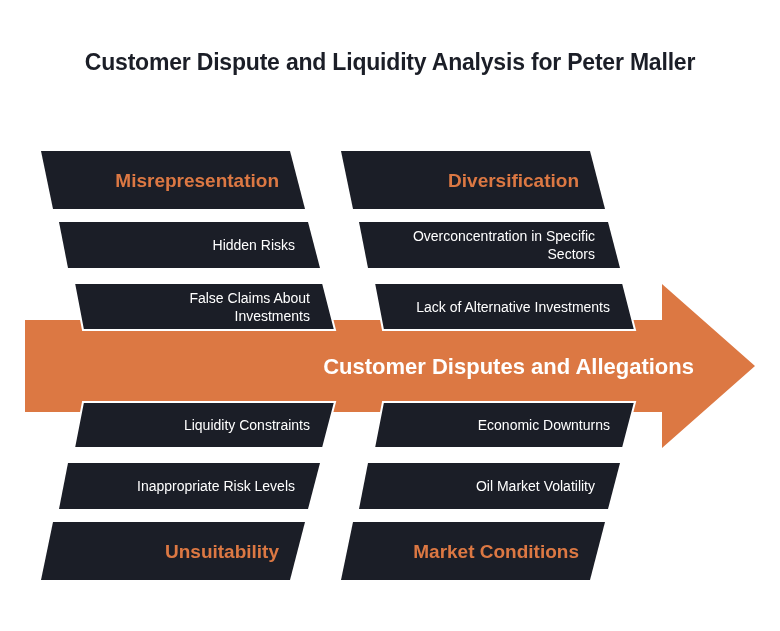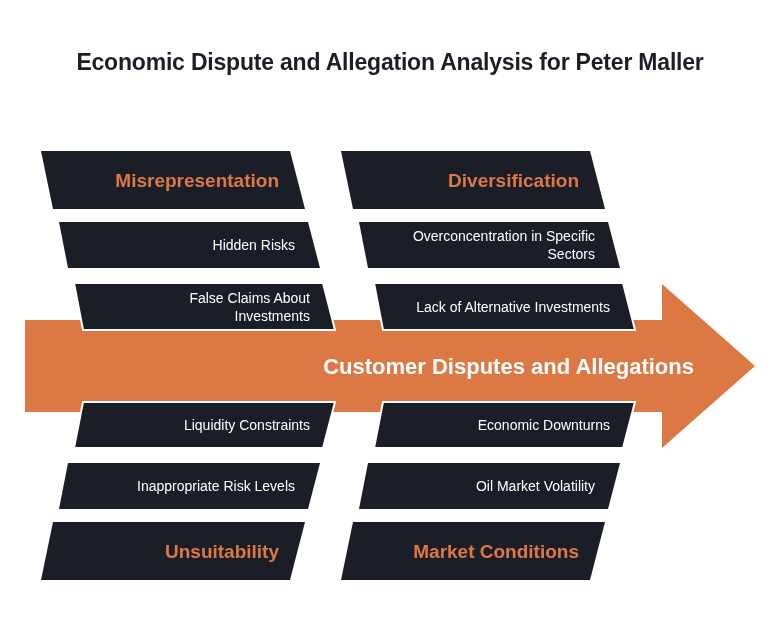--- a/index.html
+++ b/index.html
@@ -11,21 +11,21 @@
     .box { fill: #1b1e27; }
     .box-bordered { fill: #1b1e27; stroke: #ffffff; stroke-width: 2; }
     .arrow { fill: #dc7843; }
     .lbl-head { fill: #dc7843; font-size: 19px; font-weight: bold; }
     .lbl-item { fill: #ffffff; font-size: 14px; }
     .lbl-main { fill: #ffffff; font-size: 22px; font-weight: bold; }
   </style>
 </head>
 <body>
 
-<div id="title">Economic Dispute and Allegation Analysis for Peter Maller</div>
+<div id="title">Customer Dispute and Liquidity Analysis for Peter Maller</div>
 
 <svg id="diagram" width="780" height="631" viewBox="0 0 780 631" xmlns="http://www.w3.org/2000/svg">
   <polygon class="arrow" points="25,320 662,320 662,284 755,366 662,448 662,412 25,412"></polygon>
   <text class="lbl-main" x="694" y="374" text-anchor="end">Customer Disputes and Allegations</text>
   <g id="groups">
       <g>
         <polygon points="41,151 290,151 305,209 53,209" class="box"></polygon>
         <text x="279" y="187" text-anchor="end" class="lbl-head">Misrepresentation</text>
         <polygon points="59,222 308,222 320,268 68,268" class="box"></polygon>
         <text text-anchor="end" class="lbl-item"><tspan x="295" y="250">Hidden Risks</tspan></text>

